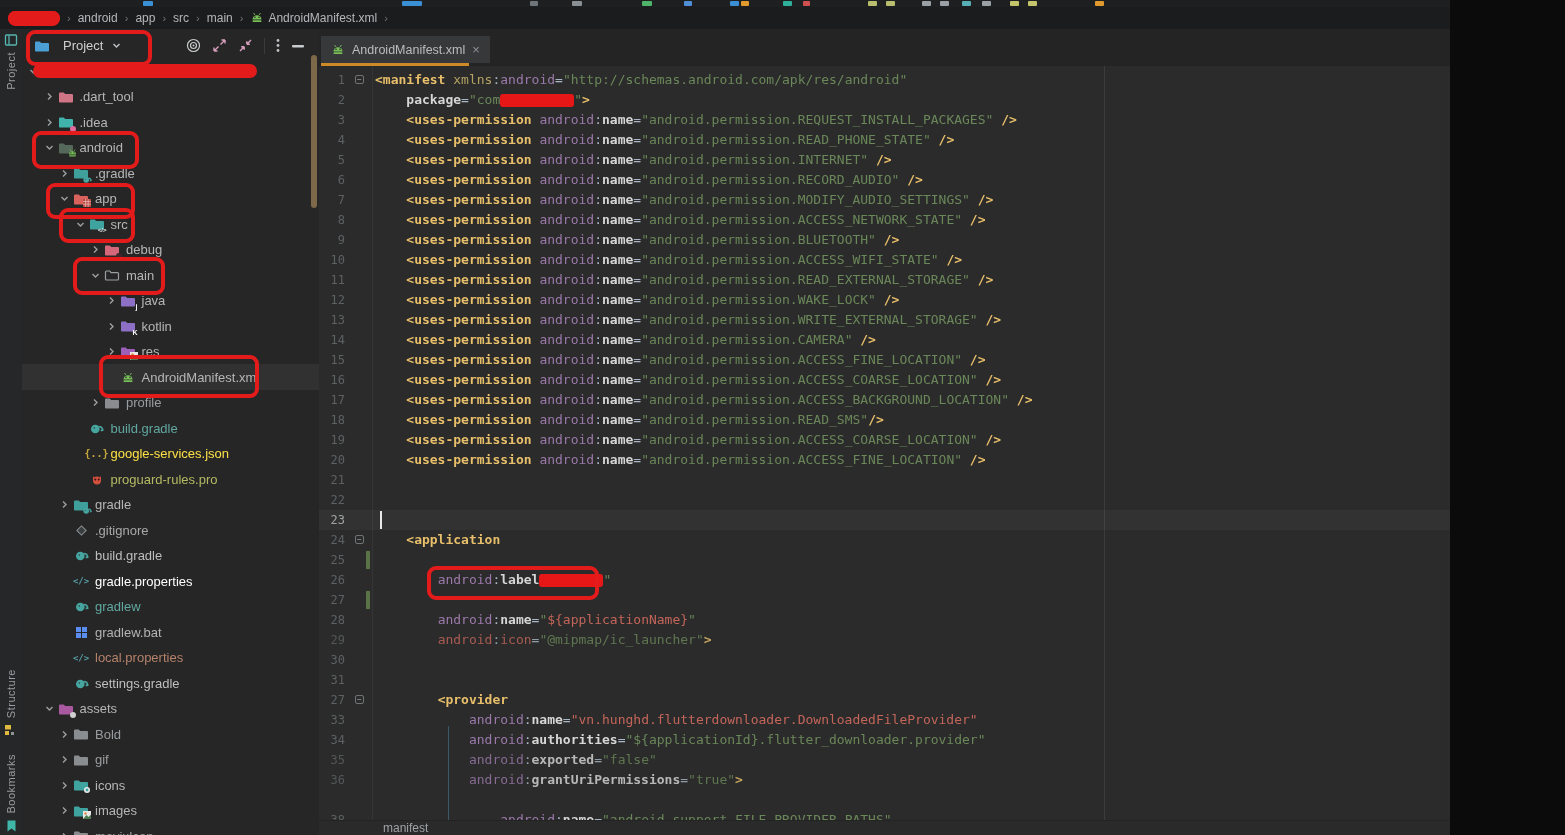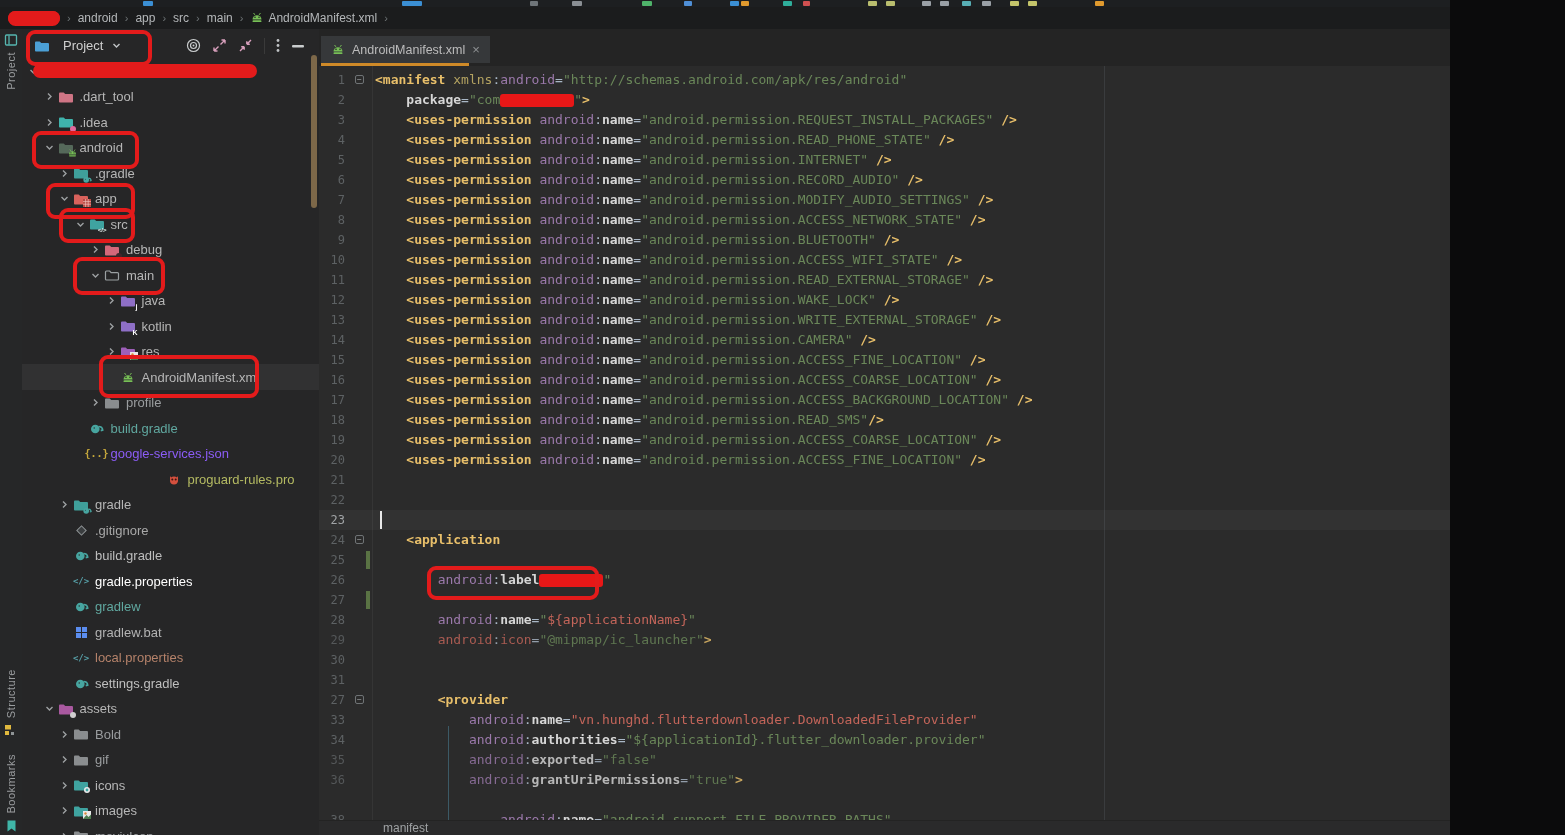--- a/index.html
+++ b/index.html
@@ -420,23 +420,23 @@
             <circle cx="5.2" cy="6" r=".7" fill="#262627"></circle>
           </svg>
         </span>
         <span style="color:#60a79f">build.gradle</span>
       </div>
       <div class="trow" style="top: 382.5px; padding-left: 52.5px;">
         <span class="chev"></span>
         <span class="ticon">
           <span style="color:#c7a93c;font-size:10px;font-weight:bold;font-family:'DejaVu Sans Mono',monospace">{..}</span>
         </span>
-        <span style="color:#8b5cf6">google-services.json</span>
-      </div>
-      <div class="trow" style="top: 408px; padding-left: 52.5px; justify-content: center;">
+        <span style="color:#fde047">google-services.json</span>
+      </div>
+      <div class="trow" style="top: 408px; padding-left: 52.5px;">
         <span class="chev"></span>
         <span class="ticon">
           <svg width="14" height="13" viewBox="0 0 14 13" style="display:block">
             <path d="M3 3L4.5 5h5L11 3v3.5a4 4 0 0 1-8 0z" fill="#d4503e"></path>
             <circle cx="7" cy="7.5" r="3.9" fill="#d4503e"></circle>
             <circle cx="5.3" cy="6.6" r="1" fill="#3a1410"></circle>
             <circle cx="8.7" cy="6.6" r="1" fill="#3a1410"></circle>
           </svg>
         </span>
         <span style="color:#b4ba62">proguard-rules.pro</span>

